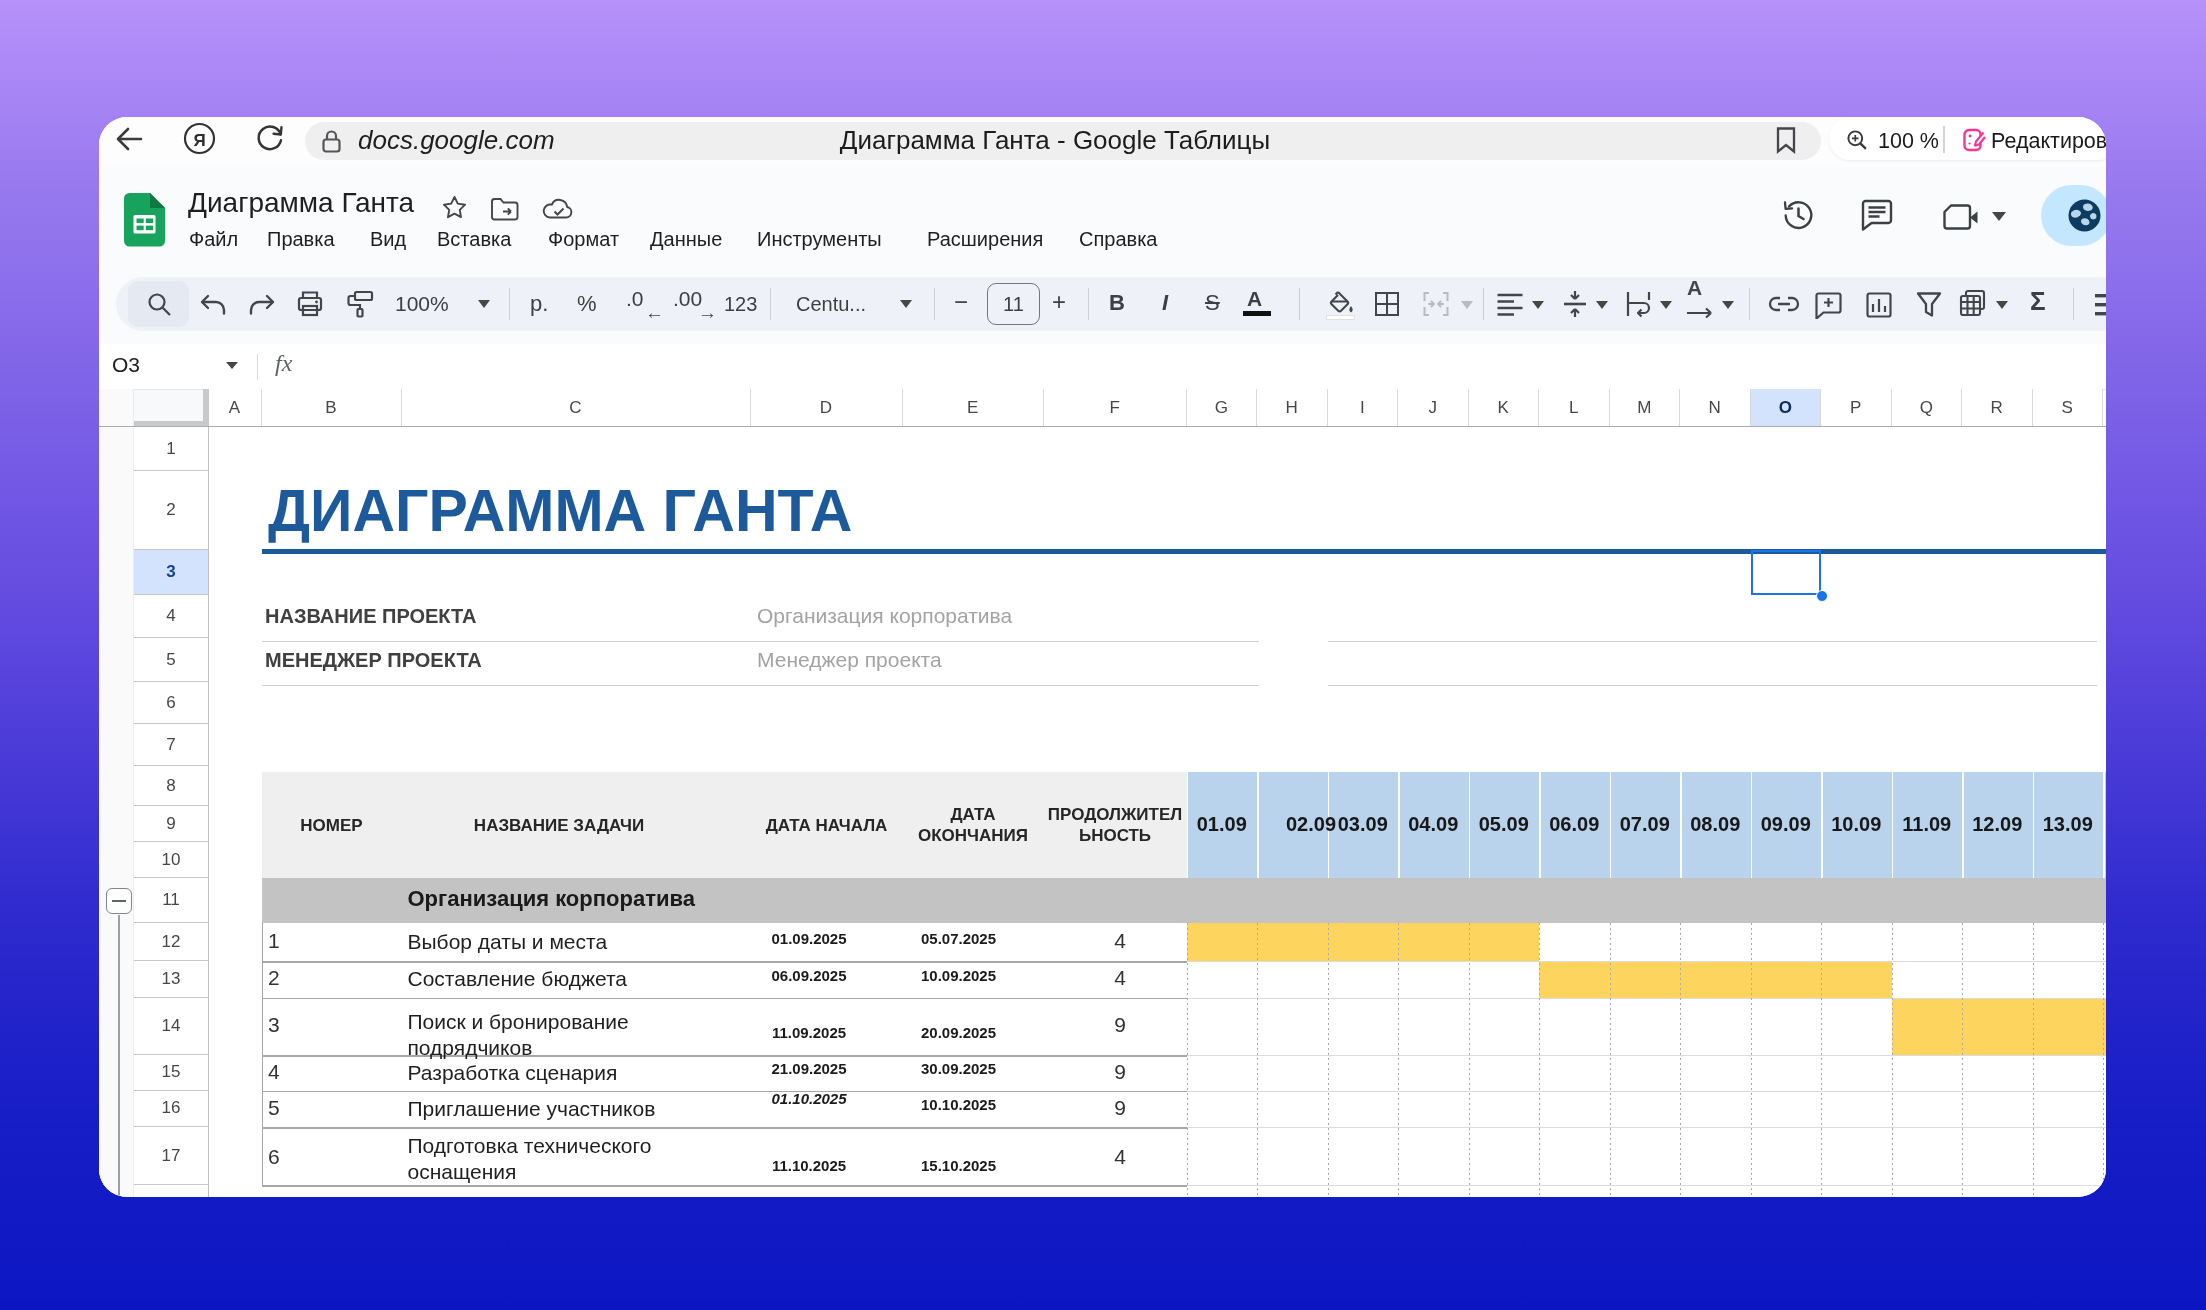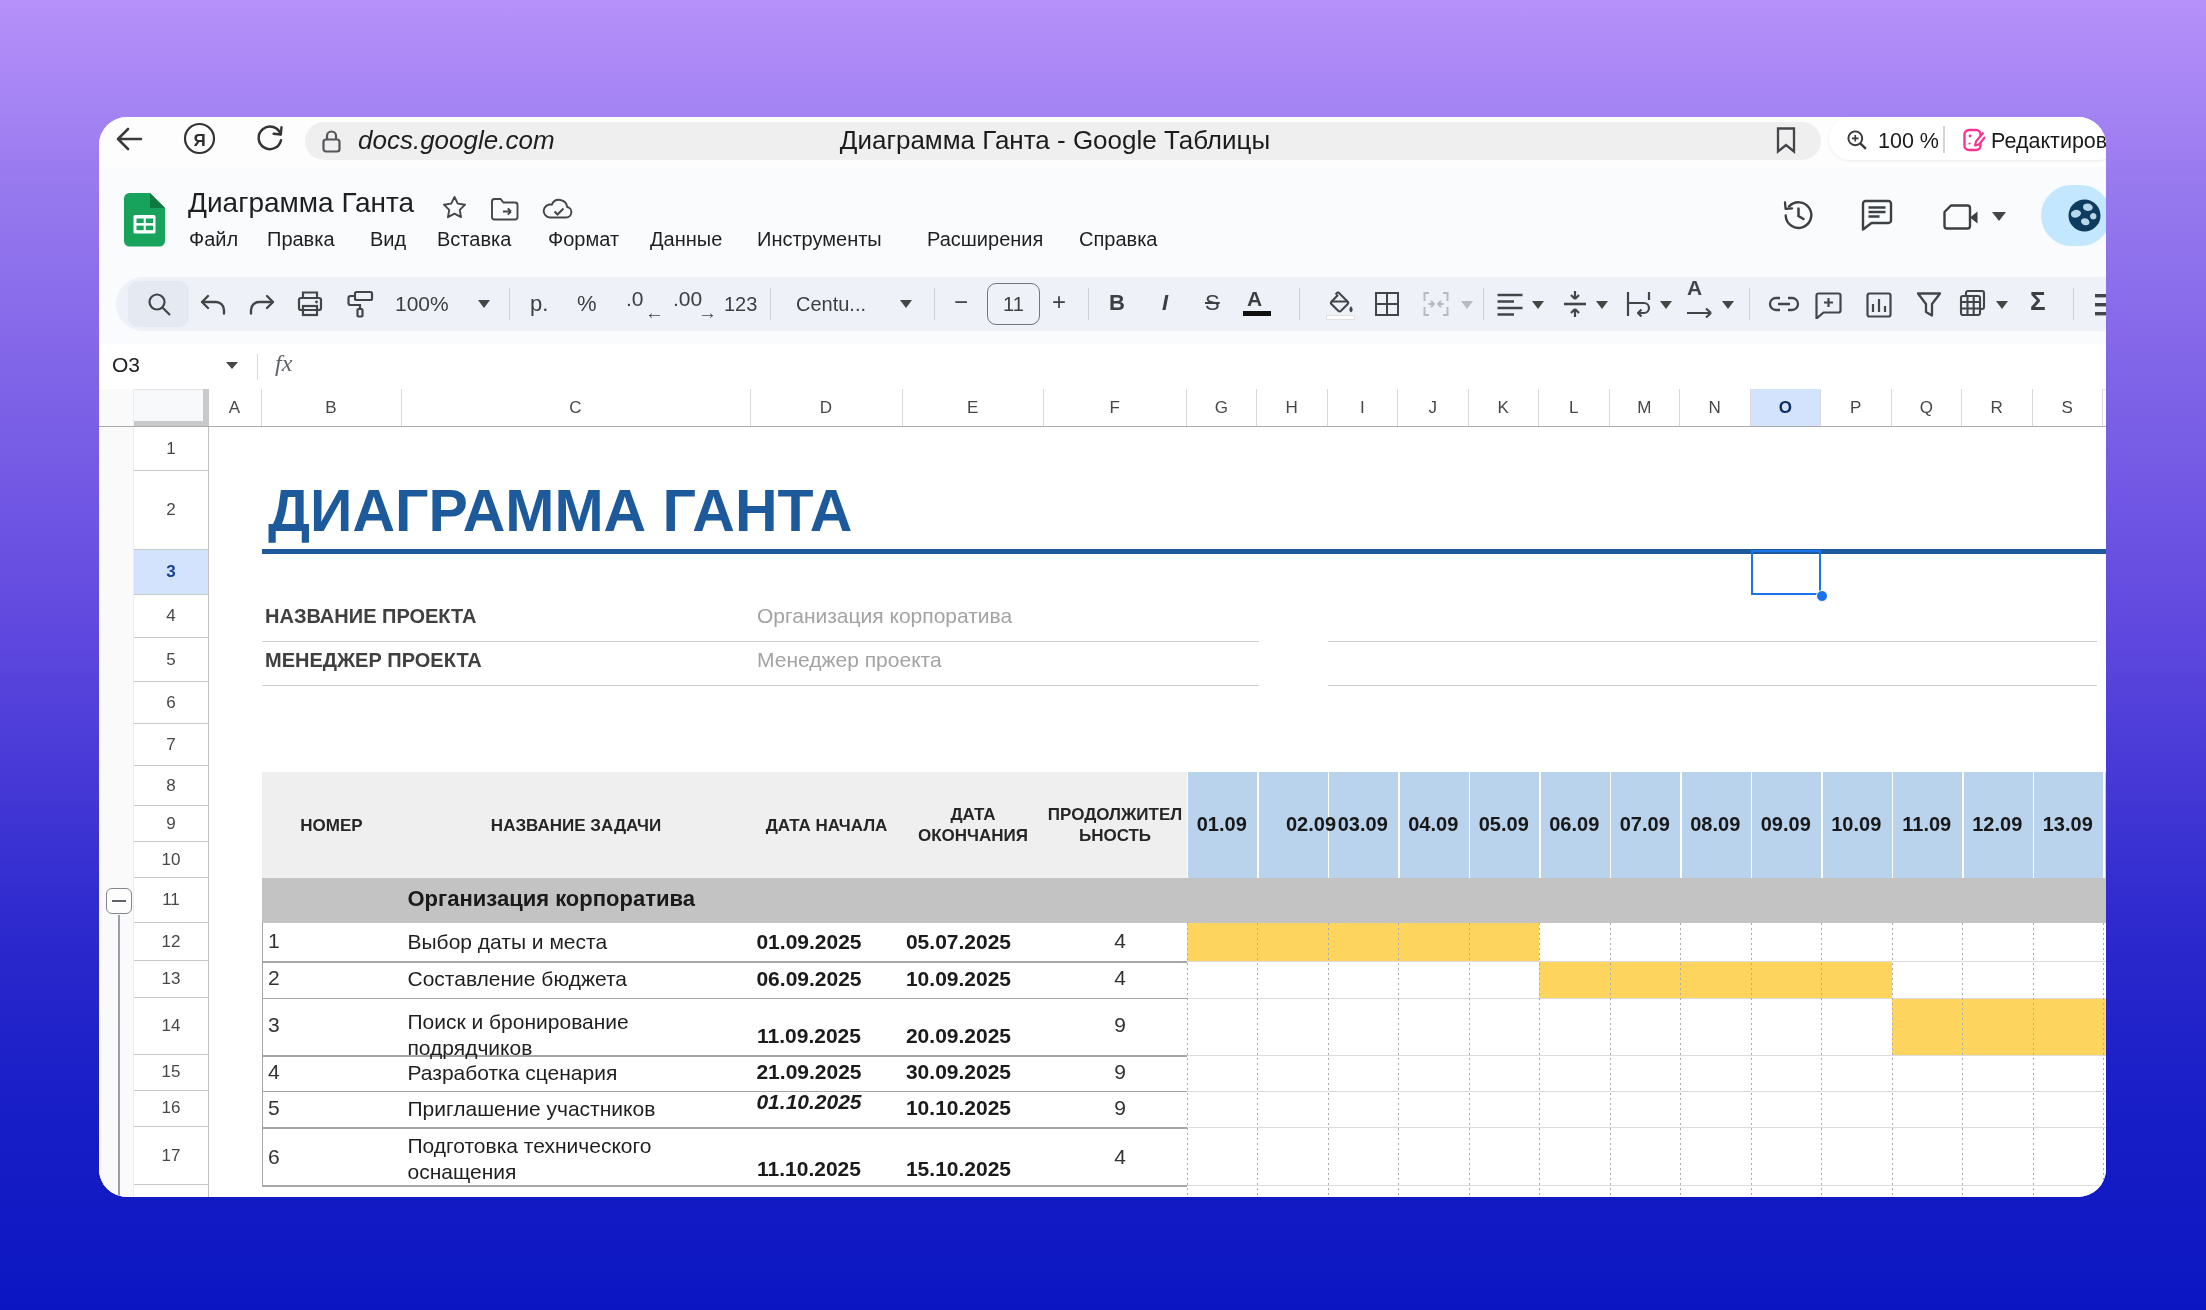--- a/index.html
+++ b/index.html
@@ -31,21 +31,21 @@
 .ch{position:absolute;top:0;height:38px;display:flex;align-items:center;justify-content:center;font-size:17px;color:#474747;border-right:1px solid #d9d9d9;}
 .rh{position:absolute;left:35px;width:74px;display:flex;align-items:center;justify-content:center;font-size:17px;color:#474747;border-bottom:1px solid #c7c7c7;background:#fff;}
 .gutter{position:absolute;left:0;top:0;width:35px;height:807.5px;background:#fafafa;border-right:1px solid #ececec;}
 .hl{position:absolute;background:#a6a6a6;height:1.5px;}
 .gl{position:absolute;background:#dcdcdc;height:1px;}
 .dot{position:absolute;width:1px;background-image:repeating-linear-gradient(180deg,#ababab 0 2px,transparent 2px 5px);}
 .hdrlbl{position:absolute;font-weight:bold;font-size:17px;color:#262626;text-align:center;transform:translateX(-50%);line-height:21px;}
 .datehl{position:absolute;font-weight:bold;font-size:20px;color:#181818;transform:translateX(-50%);}
 .num{font-size:21px;color:#323232;}
 .task{font-size:21px;color:#1f1f1f;line-height:26px;}
-.date{font-weight:bold;font-size:21px;color:#1b1b1b;transform:translateX(-50%);}
+.date{font-weight:bold;font-size:15px;color:#1b1b1b;transform:translateX(-50%);}
 .dur{font-size:21px;color:#323232;transform:translateX(-50%);}
 .ylw{position:absolute;background:#fcd45e;}
 svg{display:block;}
 </style></head>
 <body>
 <div class="win">
 
   <div class="topbar">
     <svg class="abs" style="left:15px;top:7px" width="30" height="30" viewBox="0 0 30 30" fill="none" stroke="#3a3a3c" stroke-width="2.6" stroke-linecap="round" stroke-linejoin="round">
         <path d="M14 5 L4 15 L14 25 M4.5 15 H27"></path>
@@ -329,21 +329,21 @@
     <div class="abs" style="left:1440.0px;top:383px;width:1.5px;height:106px;background:#fdfdfd;"></div>
     <div class="abs" style="left:1510.5px;top:383px;width:1.5px;height:106px;background:#fdfdfd;"></div>
     <div class="abs" style="left:1581.0px;top:383px;width:1.5px;height:106px;background:#fdfdfd;"></div>
     <div class="abs" style="left:1651.5px;top:383px;width:1.5px;height:106px;background:#fdfdfd;"></div>
     <div class="abs" style="left:1722.0px;top:383px;width:1.5px;height:106px;background:#fdfdfd;"></div>
     <div class="abs" style="left:1792.5px;top:383px;width:1.5px;height:106px;background:#fdfdfd;"></div>
     <div class="abs" style="left:1863.0px;top:383px;width:1.5px;height:106px;background:#fdfdfd;"></div>
     <div class="abs" style="left:1933.5px;top:383px;width:1.5px;height:106px;background:#fdfdfd;"></div>
     <div class="abs" style="left:2004.0px;top:383px;width:1.5px;height:106px;background:#fdfdfd;"></div>
     <div class="hdrlbl" style="left:232.5px;top:426px;">НОМЕР</div>
-    <div class="hdrlbl" style="left:477px;top:426px;">НАЗВАНИЕ ЗАДАЧИ</div>
+    <div class="hdrlbl" style="left:460px;top:426px;">НАЗВАНИЕ ЗАДАЧИ</div>
     <div class="hdrlbl" style="left:727.5px;top:426px;">ДАТА НАЧАЛА</div>
     <div class="hdrlbl" style="left:874px;top:415px;">ДАТА<br>ОКОНЧАНИЯ</div>
     <div class="hdrlbl" style="left:1016px;top:415px;">ПРОДОЛЖИТЕЛ<br>ЬНОСТЬ</div>
     <div class="datehl" style="left:1122.75px;top:424px;">01.09</div>
     <div class="datehl" style="left:1212px;top:424px;">02.09</div>
     <div class="datehl" style="left:1263.75px;top:424px;">03.09</div>
     <div class="datehl" style="left:1334.25px;top:424px;">04.09</div>
     <div class="datehl" style="left:1404.75px;top:424px;">05.09</div>
     <div class="datehl" style="left:1475.25px;top:424px;">06.09</div>
     <div class="datehl" style="left:1545.75px;top:424px;">07.09</div>

